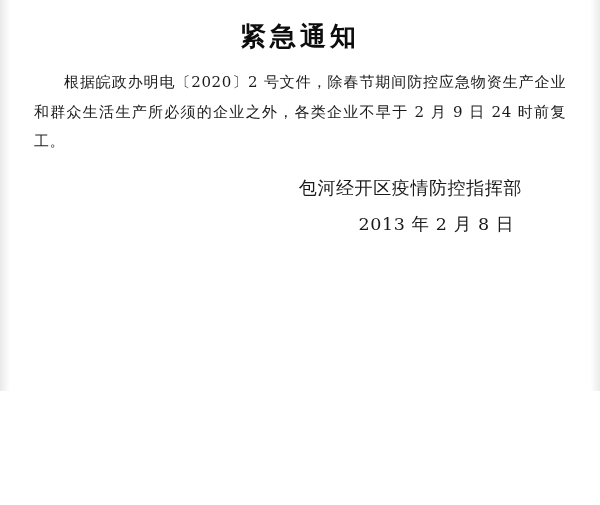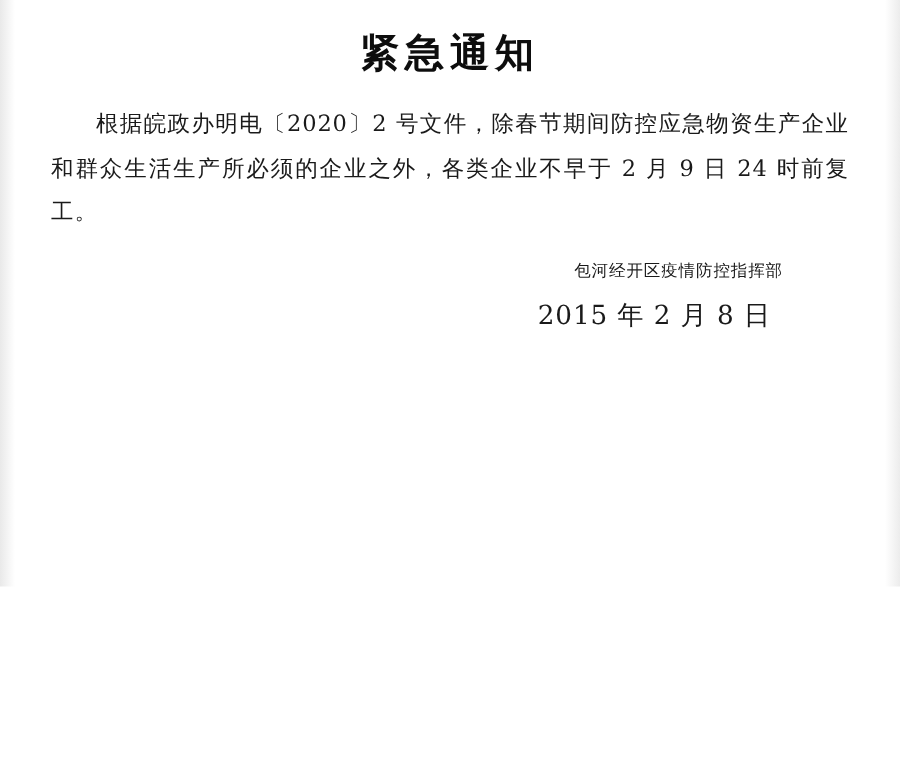--- a/index.html
+++ b/index.html
@@ -35,21 +35,21 @@
     font-size: 15px;
     line-height: 1.95;
     text-align: justify;
     text-justify: inter-ideograph;
     text-indent: 2em;
     margin: 0 0 2px 0;
     letter-spacing: 0.6px;
     color: #1a1a1a;
   }
   .signature {
-    font-size: 11px;
+    font-size: 18px;
     line-height: 1.95;
     letter-spacing: 0.6px;
     text-align: right;
     margin: 14px 44px 0 0;
     color: #1a1a1a;
   }
   .date-line {
     font-size: 17.5px;
     line-height: 1.95;
     letter-spacing: 0.6px;
@@ -79,15 +79,15 @@
 <div class="page">
 
   <div class="edge-fade left"></div>
   <div class="edge-fade right"></div>
 
   <h1 class="doc-title">紧急通知</h1>
 
   <p class="para">根据皖政办明电〔2020〕2 号文件，除春节期间防控应急物资生产企业和群众生活生产所必须的企业之外，各类企业不早于 2 月 9 日 24 时前复工。</p>
 
   <div class="signature">包河经开区疫情防控指挥部</div>
-  <div class="date-line">2015 年 2 月 8 日</div>
+  <div class="date-line">2013 年 2 月 8 日</div>
 
 </div>
 
 </body></html>

